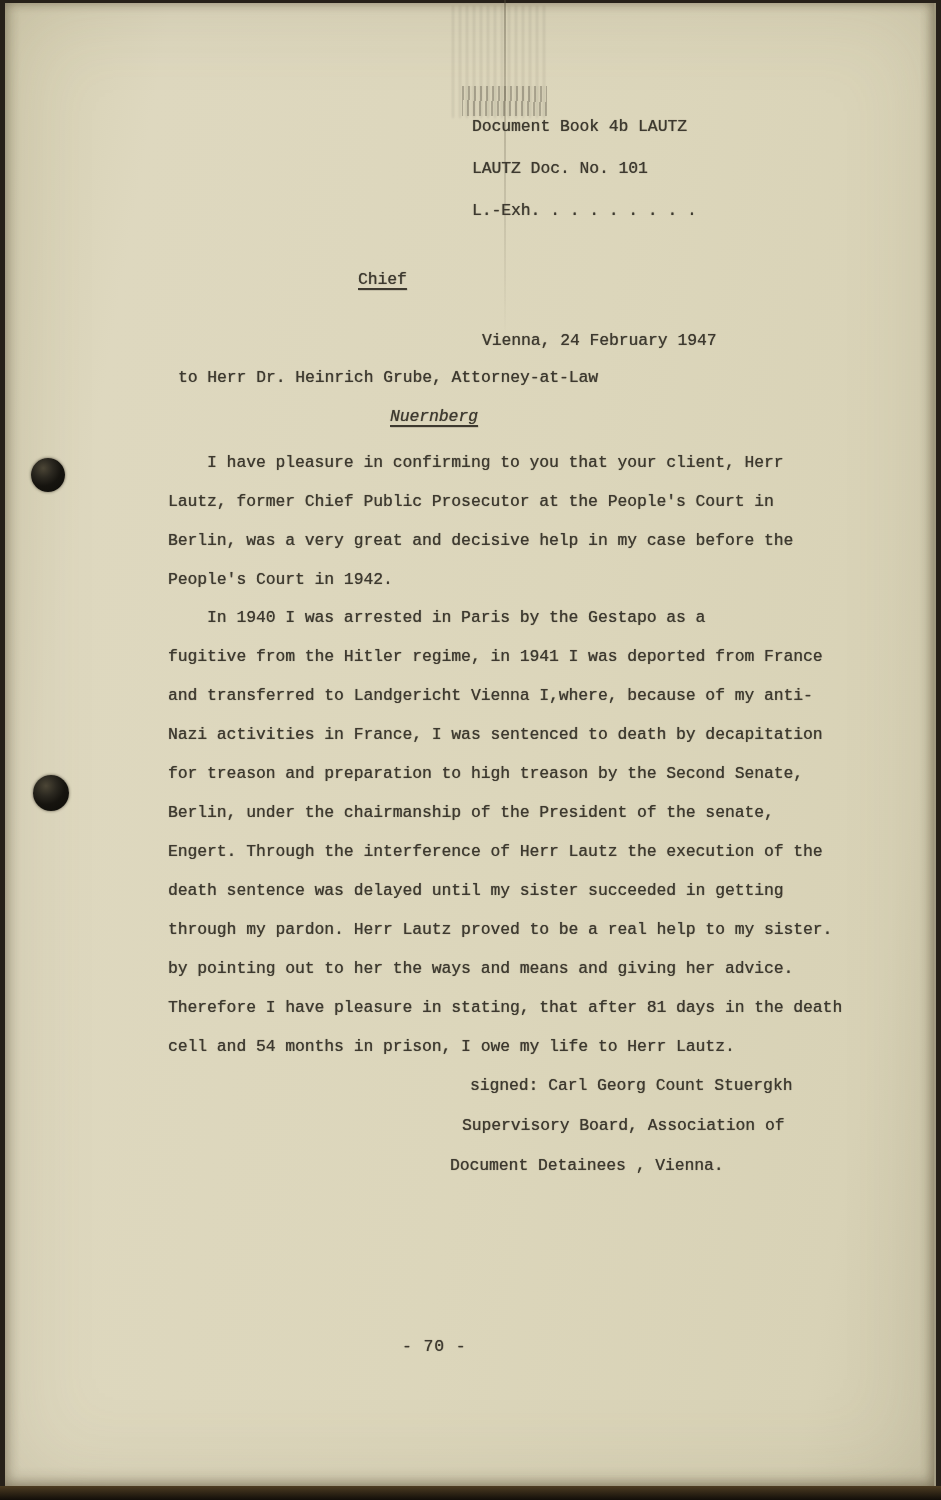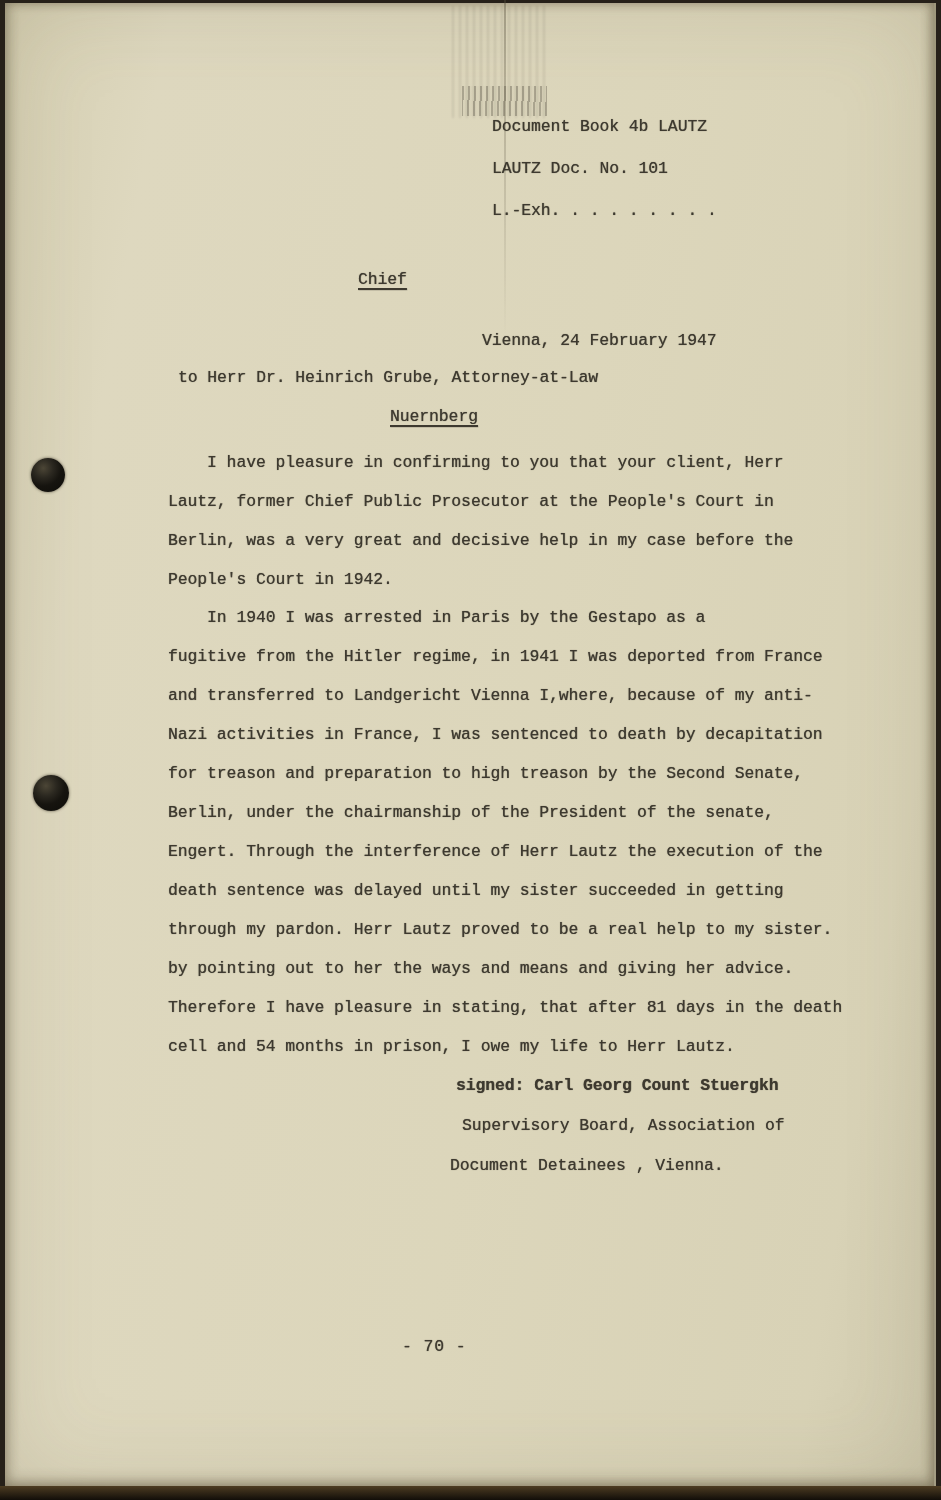--- a/index.html
+++ b/index.html
@@ -28,34 +28,34 @@
     position:absolute;left:0;top:1486px;width:941px;height:14px;
     background:linear-gradient(#4d3c22,#120e09);
   }
   .txt{
     position:absolute;color:var(--ink-color);
     font-size:16.3px;letter-spacing:0;
     text-shadow:0 0 1px rgba(52,48,38,.6), .4px .4px .6px rgba(40,36,28,.35);
   }
   .line{white-space:pre;}
   .header-block{left:472px;top:106px;}
-  .header-block .line{line-height:42px;margin-left:20px;}
+  .header-block .line{line-height:42px;}
   .copy-label{left:358px;top:269px;line-height:22px;
     text-decoration:underline;text-underline-offset:4px;text-decoration-thickness:1.5px;}
   .dateline{left:482px;top:330px;line-height:22px;}
   .addressee{left:178px;top:367px;line-height:22px;}
   .city-label{left:390px;top:406px;line-height:22px;
-    text-decoration:underline;text-underline-offset:4px;text-decoration-thickness:1.5px;}
+    text-decoration:underline;text-underline-offset:4px;text-decoration-thickness:1.5px;font-style:italic;}
   .para{white-space:pre;}
   .para .line{line-height:39px;}
   .para1{left:168px;top:443px;}
   .para2{left:168px;top:598px;}
   .signature{left:450px;top:1066px;}
   .signature .line{line-height:40px;}
-  .signature .line:nth-child(1){margin-left:6px;font-weight:bold;}
+  .signature .line:nth-child(1){margin-left:20px;}
   .signature .line:nth-child(2){margin-left:12px;}
   .signature .line:nth-child(3){margin-left:0px;}
   .signature .line:nth-child(4){margin-left:20px;}
   .pagenum{left:402px;top:1336px;line-height:22px;letter-spacing:1px;text-align:right;}
   .hole{
     position:absolute;border-radius:50%;
     background:radial-gradient(circle at 36% 30%, #4c4636 0%, #2b2820 30%, #16140f 55%, #0d0c08 100%);
     box-shadow:0 0 3px rgba(60,54,40,.8);
   }
   .hole-top{left:31px;top:458px;width:34px;height:34px;}

